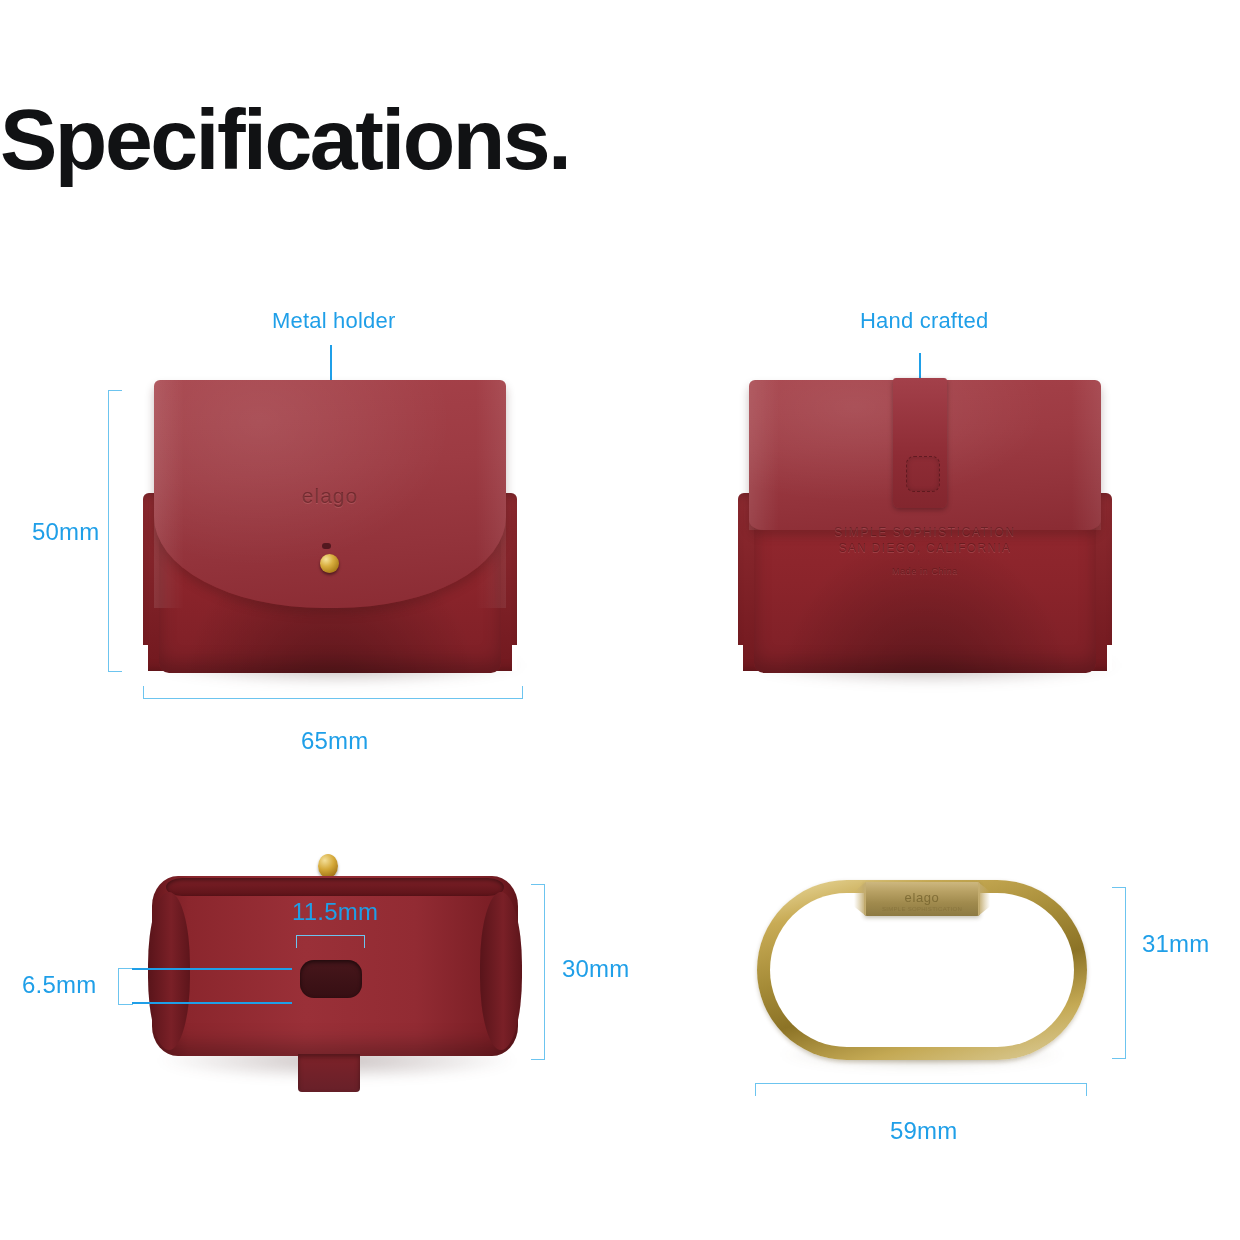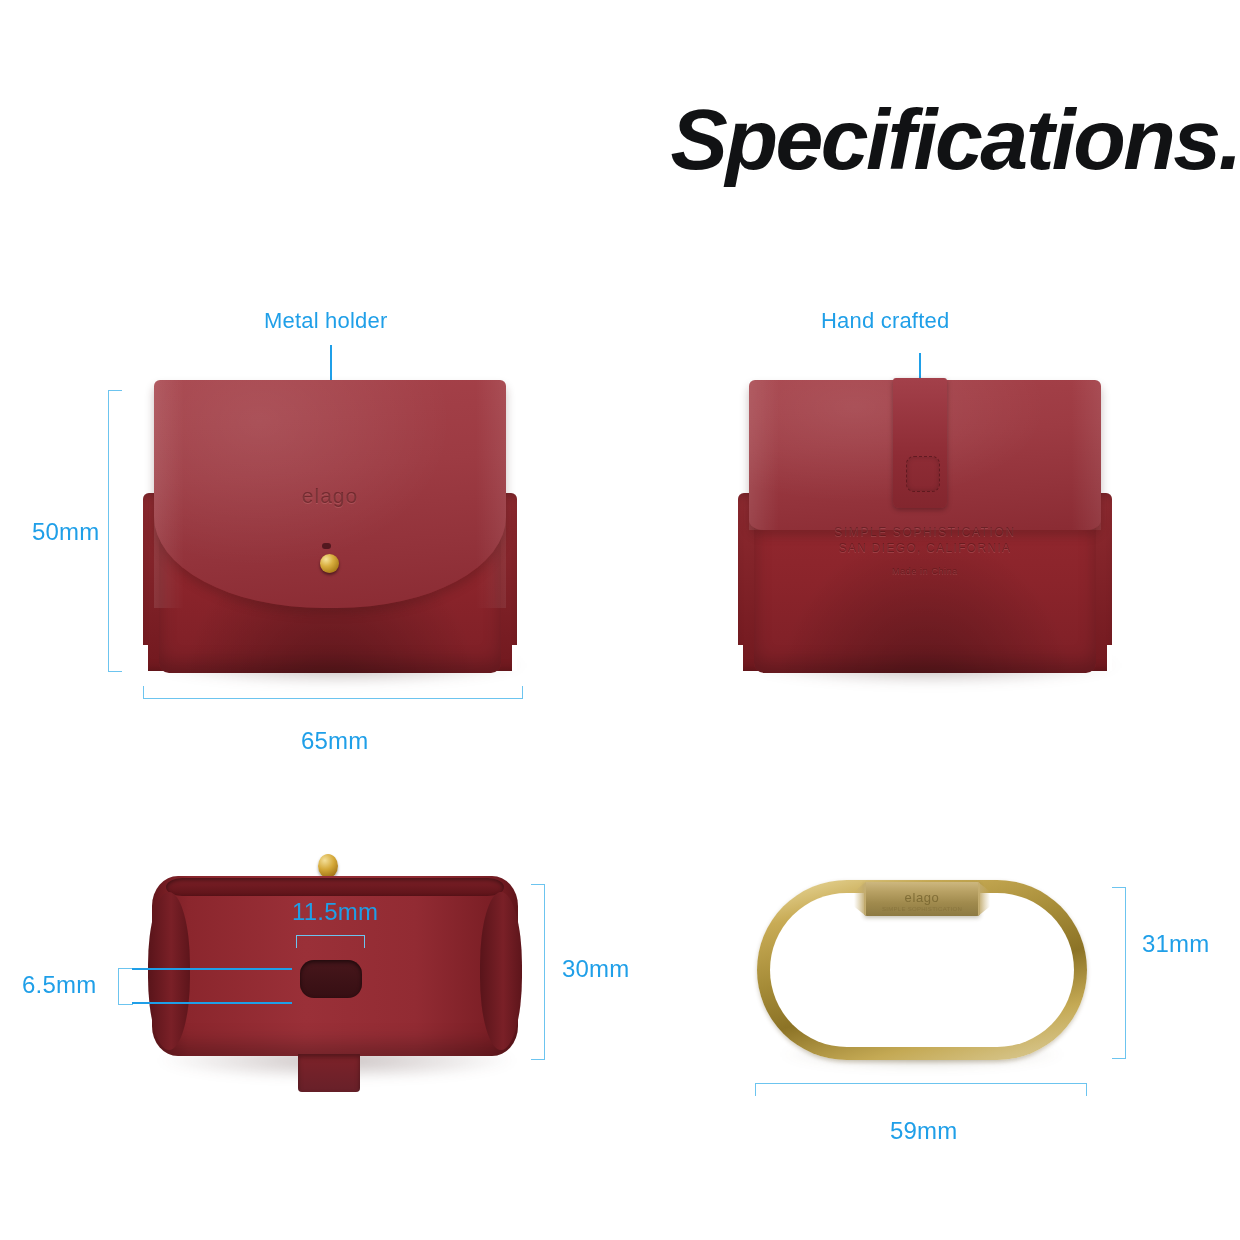--- a/index.html
+++ b/index.html
@@ -5,29 +5,29 @@
   html,body{margin:0;padding:0;}
   body{
     width:1240px;height:1240px;background:#ffffff;
     font-family:"Liberation Sans","DejaVu Sans",sans-serif;
     overflow:hidden;position:relative;
   }
   .page{position:absolute;inset:0;}
 
   
   .title{
-    position:absolute;left:0;top:96px;width:1240px;text-align:right;
+    position:absolute;left:0;top:96px;width:1240px;text-align:left;
     font-size:86px;font-weight:700;letter-spacing:-2.5px;color:#111214;
-    line-height:1;white-space:nowrap;font-style:italic;
+    line-height:1;white-space:nowrap;
   }
 
   
   .anno{
     position:absolute;color:#1f9fe8;font-size:22px;font-weight:400;
-    white-space:nowrap;letter-spacing:.2px;
+    white-space:nowrap;letter-spacing:.2px;margin-left:8px;
   }
   .dim{
     position:absolute;color:#1f9fe8;font-size:24px;font-weight:400;
     white-space:nowrap;letter-spacing:.2px;
   }
   .leader{position:absolute;background:#1f9fe8;}
   .vline{width:1.5px;}
   .hline{height:1.5px;}
 
   
@@ -210,21 +210,21 @@
 
     <div class="bracket" style="left:108px;top:390px;width:13px;height:280px;border-width:1.5px 0 1.5px 1.5px;"></div>
     <div class="dim" style="left:32px;top:518px;">50mm</div>
 
     <div class="bracket" style="left:143px;top:686px;width:378px;height:12px;border-width:0 1.5px 1.5px 1.5px;"></div>
     <div class="dim" style="left:301px;top:727px;text-align:right;">65mm</div>
   </div>
 
   <div>
 
-    <div class="anno" style="left:821px;top:308px;">Hand crafted</div>
+    <div class="anno" style="left:852px;top:308px;">Hand crafted</div>
     <div class="leader vline" style="left:919px;top:353px;height:125px;"></div>
 
     <div class="case" style="left:730px;top:378px;width:390px;height:295px;">
       <div class="shadow"></div>
 
       <div class="wing l" style="left:8px;top:115px;width:60px;height:178px;">
         <div class="notch" style="left:0px;"></div>
       </div>
       <div class="wing r" style="right:8px;top:115px;width:60px;height:178px;">
         <div class="notch" style="right:0px;"></div>

